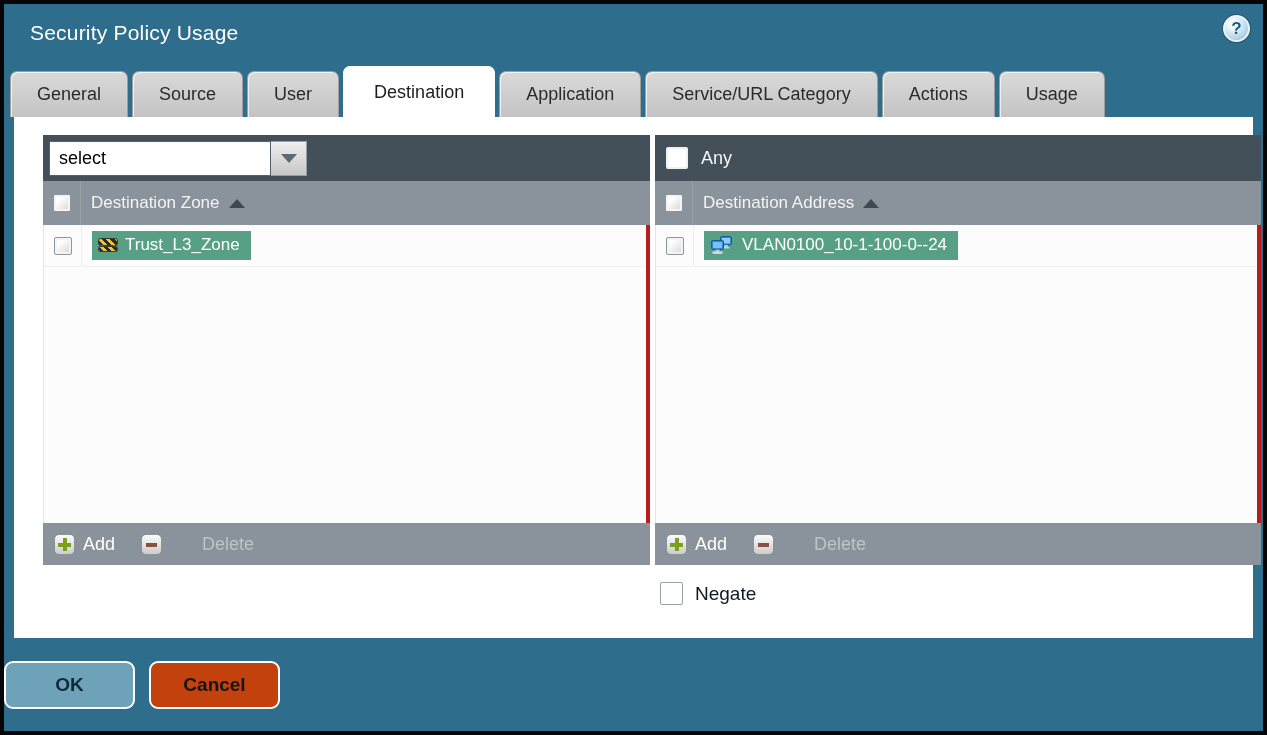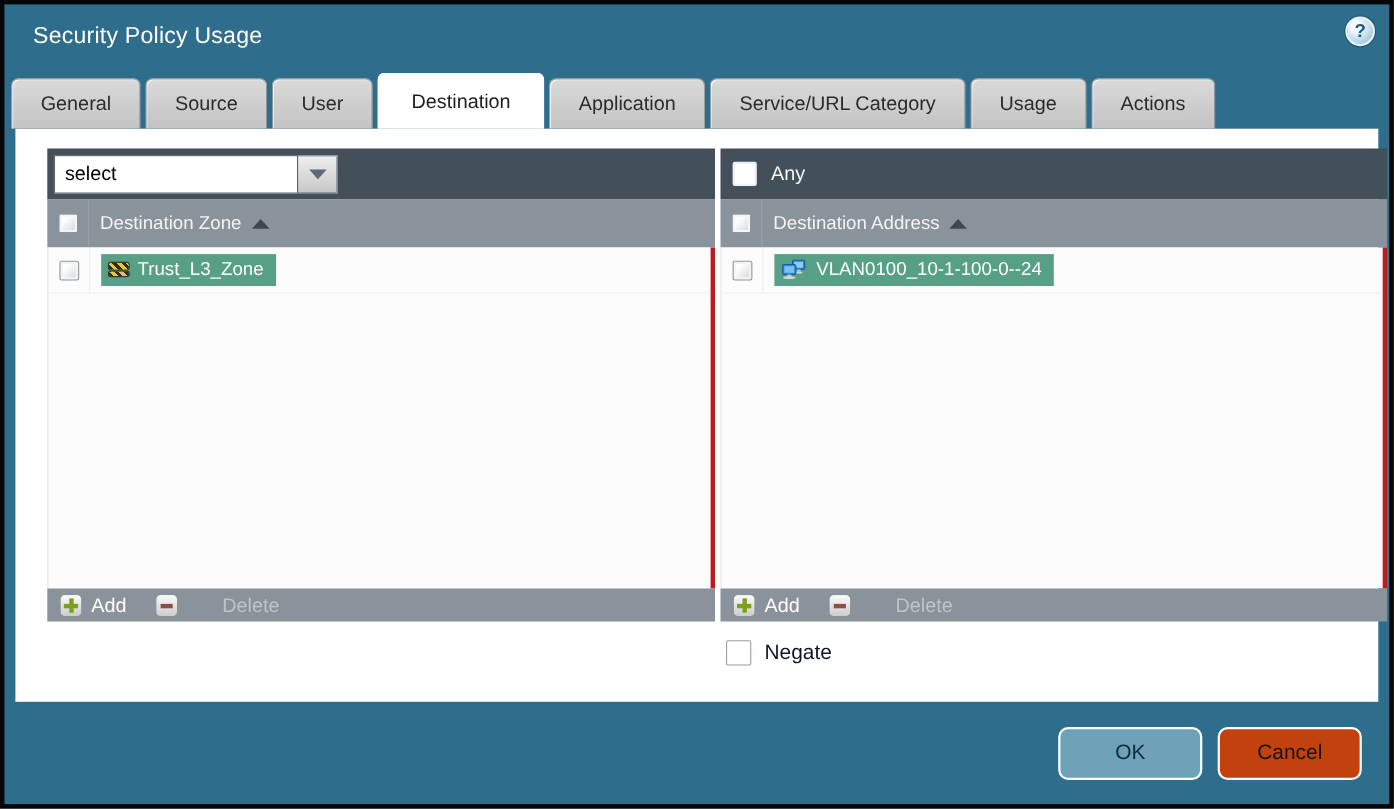--- a/index.html
+++ b/index.html
@@ -57,38 +57,38 @@
     font-size:17px; padding:4px 11px 5px 7px; cursor:pointer; }
 
   
   .zone-icon { position:relative; width:18px; height:14px; flex:0 0 auto; }
   .zone-icon .bar { position:absolute; left:0; top:1px; width:18px; height:6px; border-radius:2px;
     background:repeating-linear-gradient(45deg,#2a2a20 0 3px,#ecc53e 3px 6px); box-shadow:0 0 0 1px #3a3a30; }
   .zone-icon .bar2 { top:9px; height:4px; }
   .zone-icon .leg { position:absolute; top:7px; width:2px; height:7px; background:#6d6d60; }
   .zone-icon .leg.l { left:2px; } .zone-icon .leg.r { right:2px; }
 
-  .panel-footer { height:30px; background:#8a939b; display:flex; align-items:center; padding:0 11px; gap:26px; flex:0 0 auto; }
+  .panel-footer { height:42px; background:#8a939b; display:flex; align-items:center; padding:0 11px; gap:26px; flex:0 0 auto; }
   .action { display:flex; align-items:center; gap:8px; cursor:pointer; }
   .action .lbl { font-size:18px; color:#ffffff; }
   .action.disabled { cursor:default;gap:40px; }
   .action.disabled .lbl { color:#bdc4c9; }
   .icon-sq { position:relative; width:21px; height:21px; border-radius:5px;
     background:linear-gradient(#fbfbfb,#cccccc); border:1px solid #8d9499; }
   .icon-sq.plus::before { content:""; position:absolute; left:3px; top:8px; width:13px; height:4px; background:#7ba01d; }
   .icon-sq.plus::after  { content:""; position:absolute; left:8px; top:3px; width:4px; height:13px; background:#7ba01d; }
   .icon-sq.minus::before{ content:""; position:absolute; left:4px; top:8px; width:11px; height:4px; background:#8a5044; }
 
   .negate-row { margin-top:17px; display:flex; align-items:center; gap:12px; padding-left:5px; }
   .negate-cb { width:23px; height:23px; background:#fff; border:1px solid #9aa0a5; border-radius:2px; cursor:pointer; }
   .negate-label { font-size:19px; color:#0f172a; }
 
   
   .dlg-footer { position:absolute; left:0; right:0; top:634px; bottom:0; display:flex; align-items:center;
-    justify-content:flex-end; gap:14px; padding-right:25px; }
+    gap:14px; padding-right:25px;font-weight:bold; }
   .btn { width:131px; height:48px; border-radius:9px; border:2px solid #ffffff; font-size:19px;
     display:flex; align-items:center; justify-content:center; cursor:pointer; font-family:"Liberation Sans",sans-serif; }
   .btn-ok { background:#6da2b9; color:#0f2b39; }
   .btn-cancel { background:#c2410c; color:#151515; }
 </style>
 </head>
 <body>
 
 <div class="frame">
   <div class="dialog">
@@ -98,22 +98,22 @@
       <div class="help-icon">?</div>
     </div>
 
     <div class="tabstrip">
       <div class="tab">General</div>
       <div class="tab">Source</div>
       <div class="tab">User</div>
       <div class="tab active">Destination</div>
       <div class="tab">Application</div>
       <div class="tab">Service/URL Category</div>
+      <div class="tab">Actions</div>
       <div class="tab">Usage</div>
-      <div class="tab">Actions</div>
     </div>
 
     <div class="content">
       <div class="columns">
 
         <div class="col">
           <div class="panel zones">
             <div class="panel-top">
               <input class="filter-input" type="text" value="select" style="">
               <div class="drop-btn">

